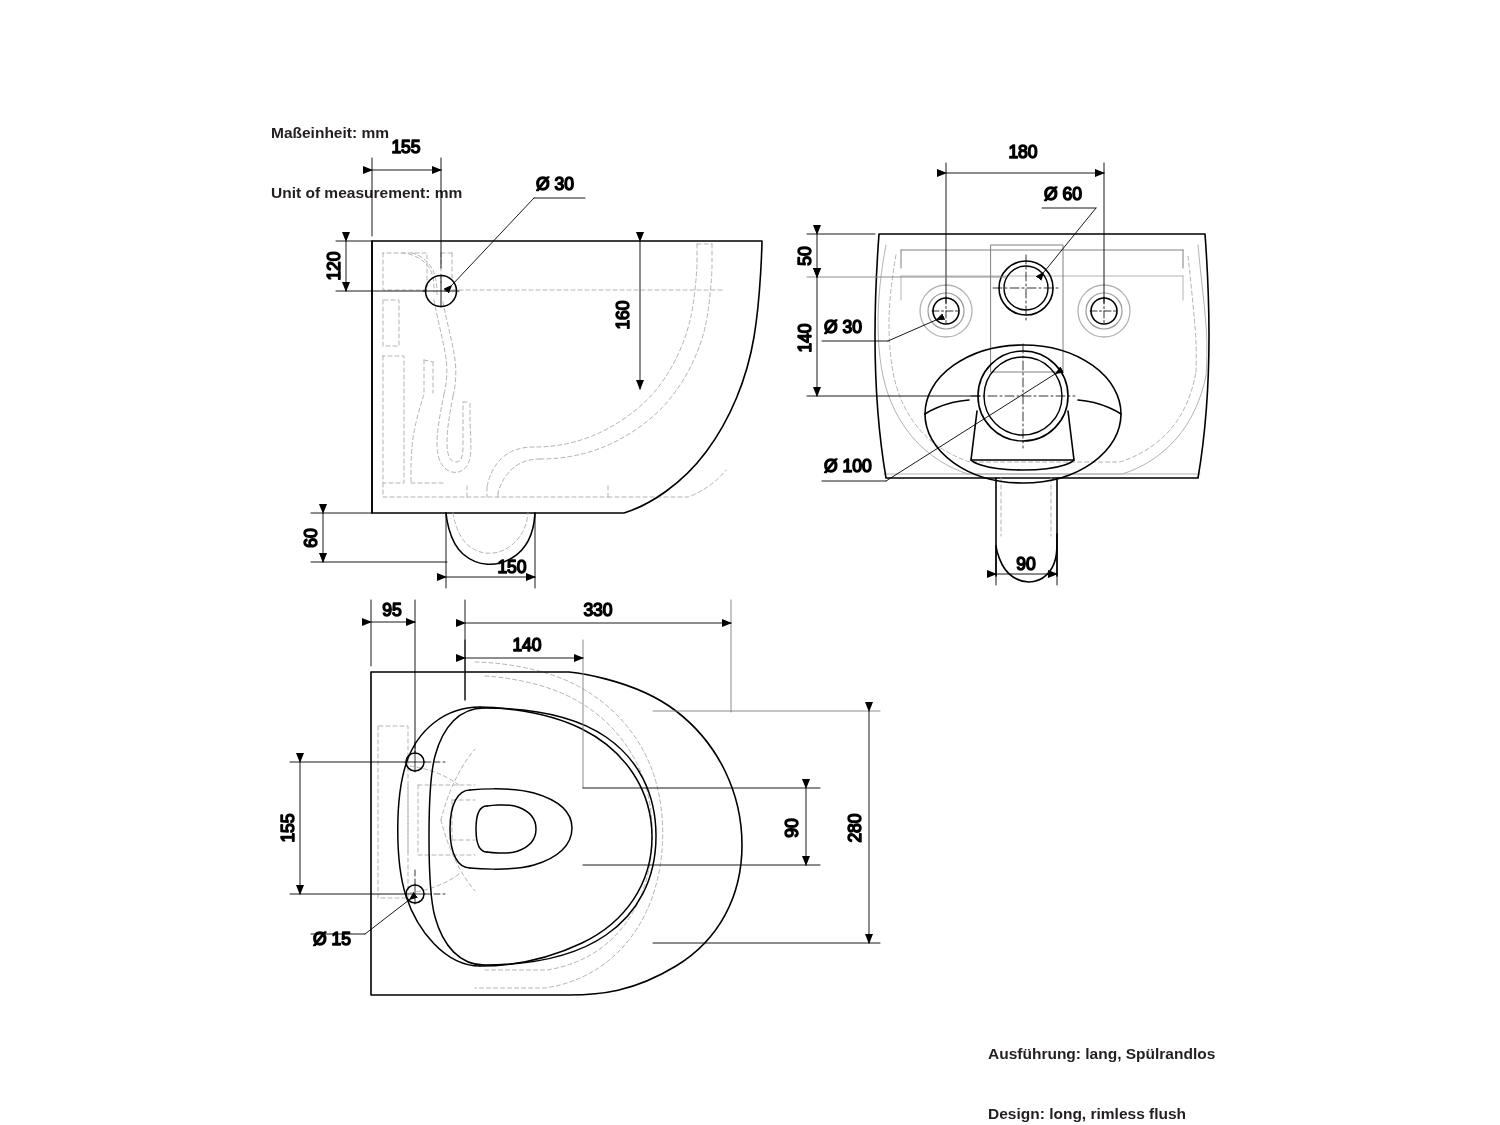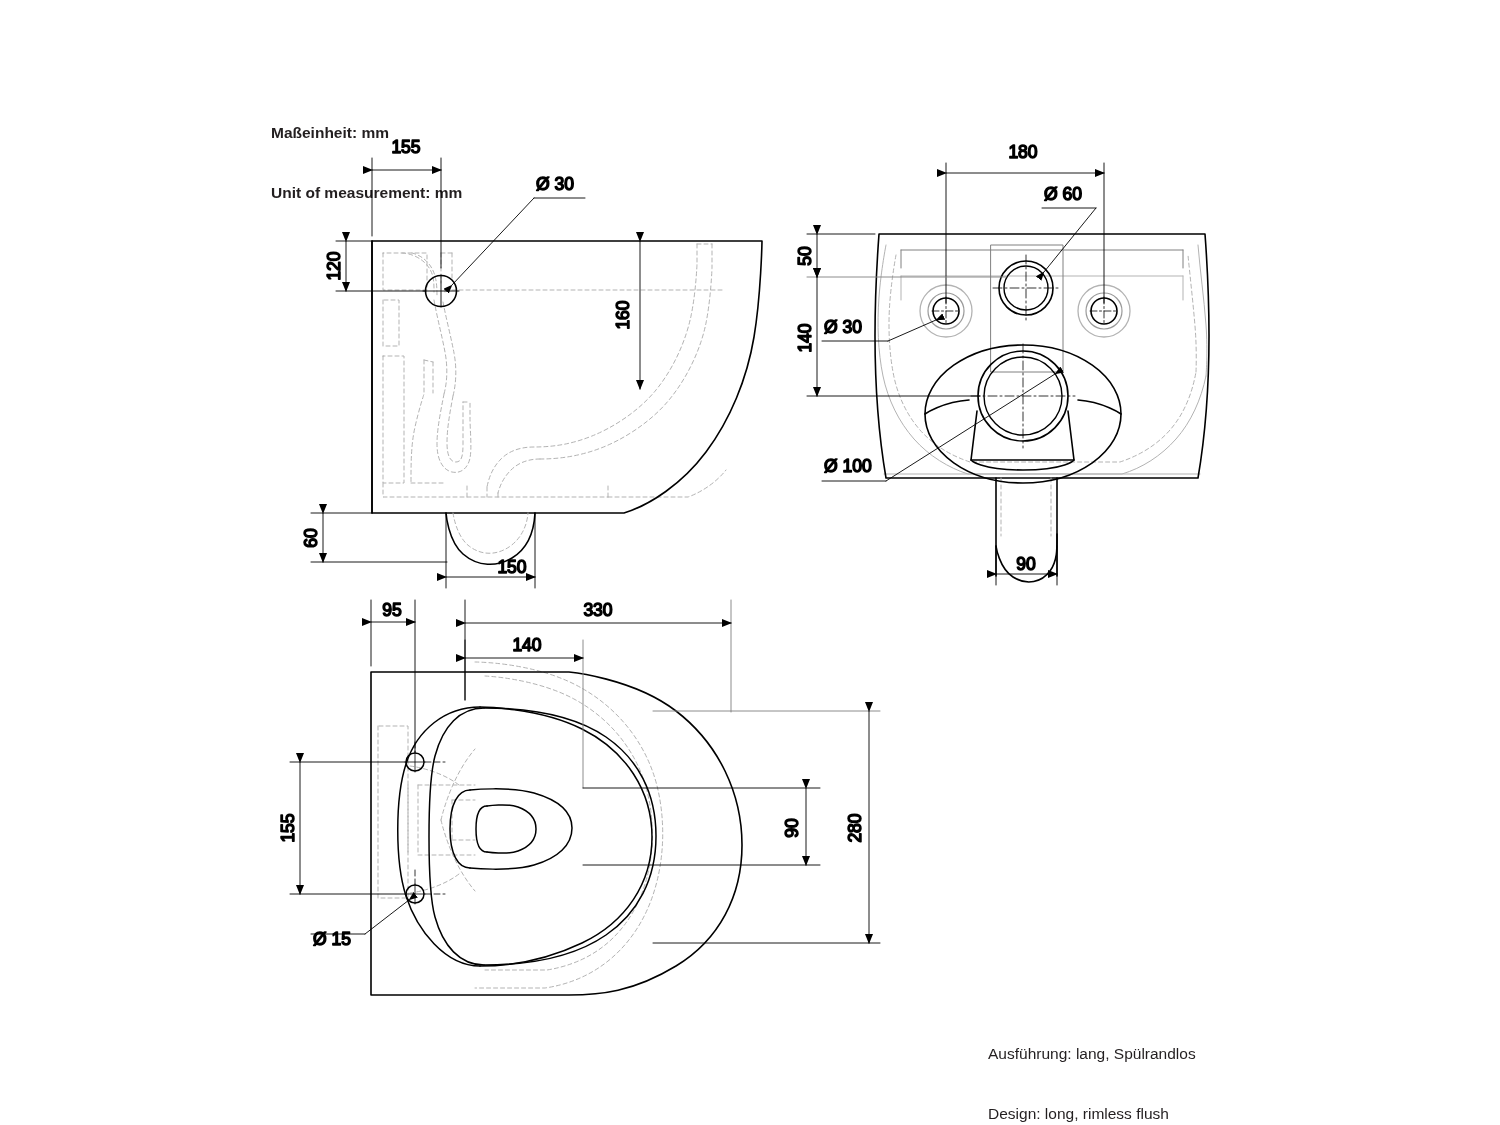--- a/index.html
+++ b/index.html
@@ -27,22 +27,22 @@
     line-height: 20px;
   }
   .unit-block .l1 { font-weight: bold; display: block; }
   .unit-block .l2 { font-weight: bold; display: block; }
   .design-block {
     left: 988px;
     top: 1004px;
     font-size: 15.5px;
     line-height: 20px;
   }
-  .design-block .l1 { font-weight: normal; display: block; }
-  .design-block .l2 { font-weight: normal; display: block; }
+  .design-block .l1 { font-weight: bold; display: block; }
+  .design-block .l2 { font-weight: bold; display: block; }
   svg.draw {
     position: absolute;
     left: 0;
     top: 0;
     width: 1500px;
     height: 1125px;
   }
   .dimtext {
     font-family: "Liberation Sans", sans-serif;
     font-size: 17.5px;

